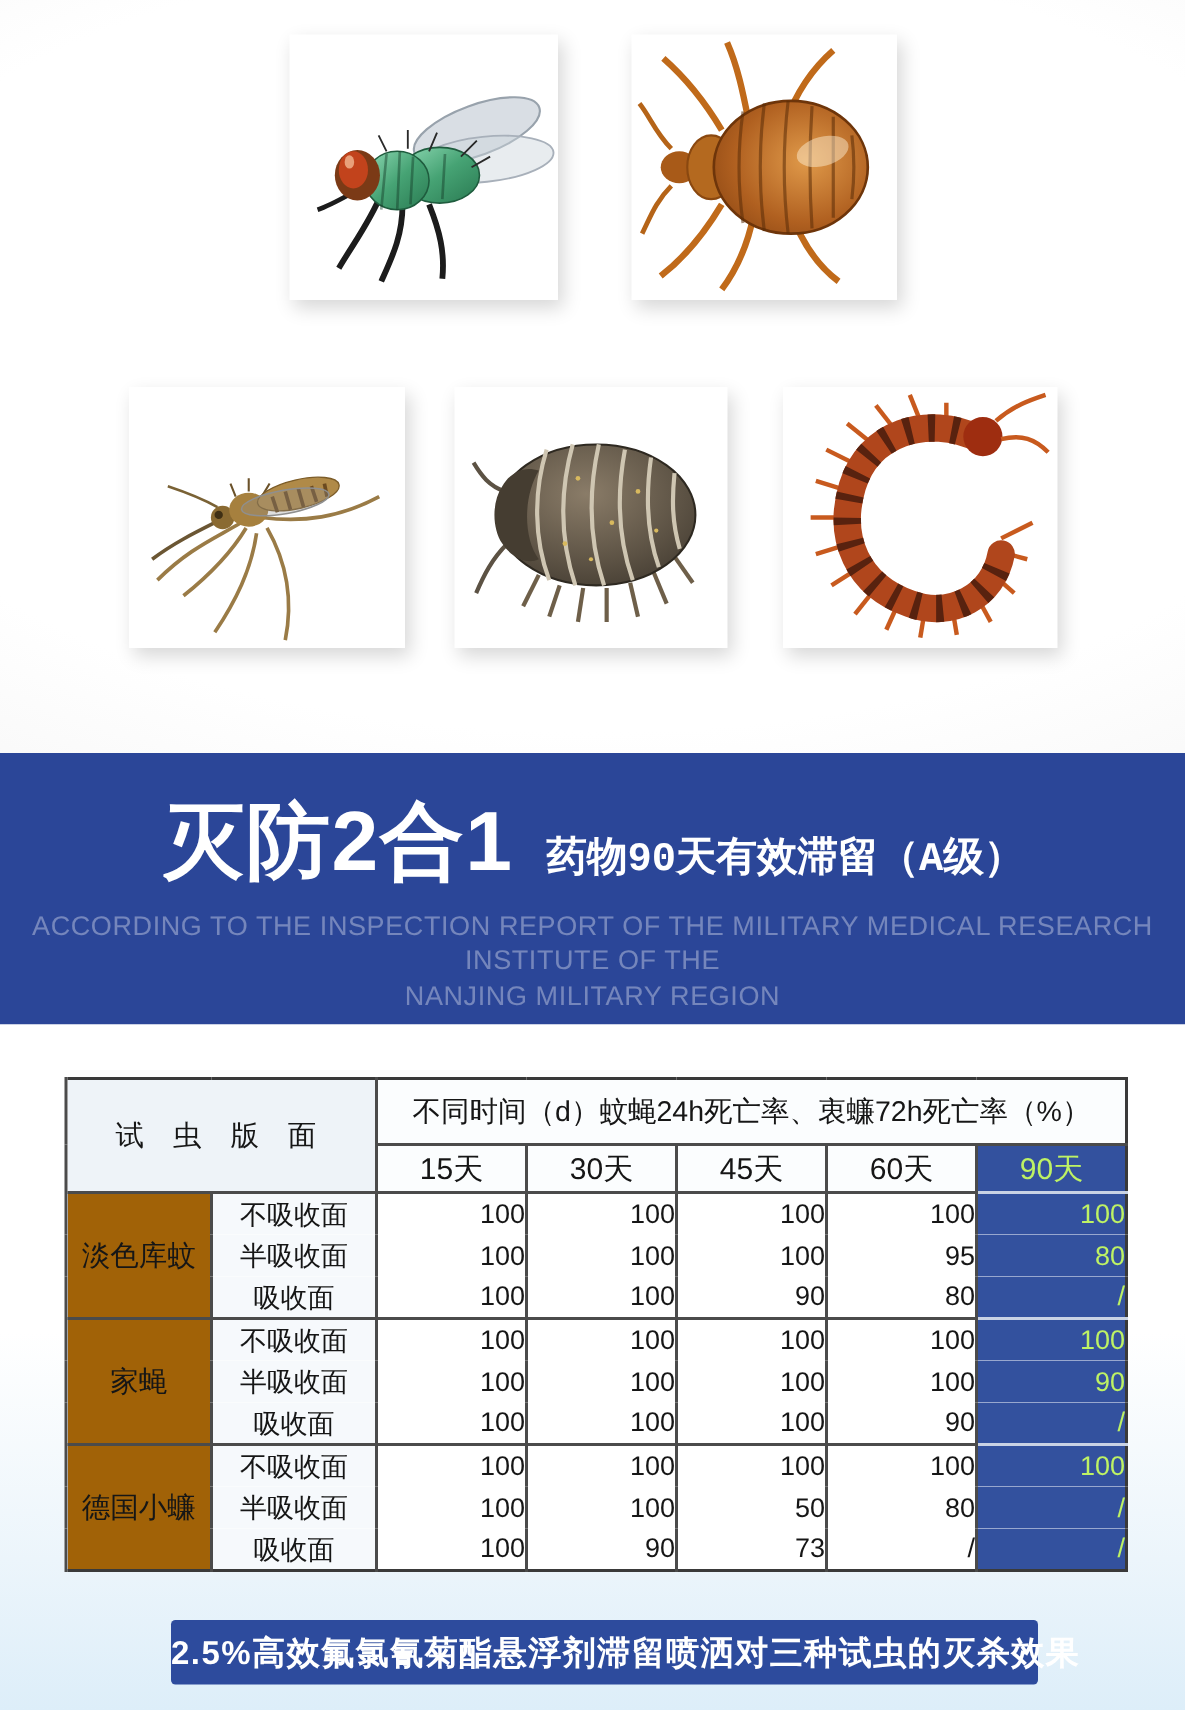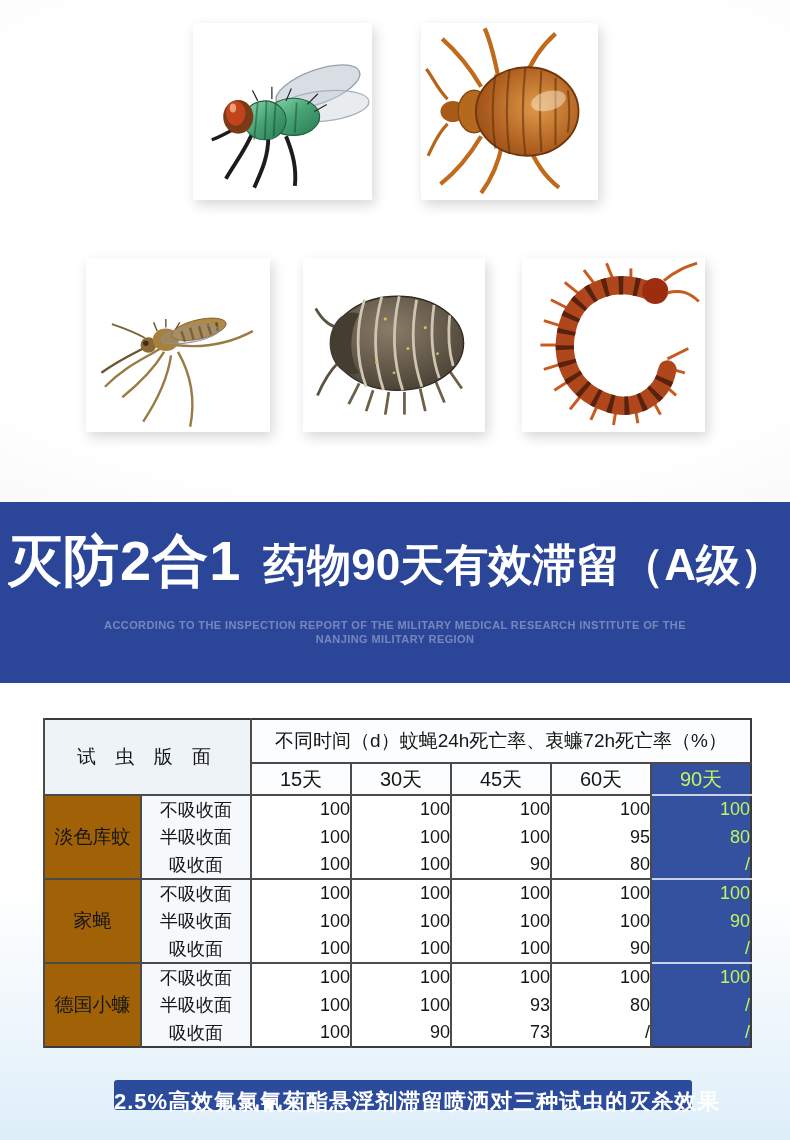--- a/index.html
+++ b/index.html
@@ -26,25 +26,25 @@
   
   .banner{
     position:absolute;left:0;top:502px;width:790px;height:181px;
     background:#2b4698;color:#ffffff;text-align:center;
   }
   .banner-title-row{
     display:flex;justify-content:center;align-items:baseline;gap:22px;
     padding-top:22px;white-space:nowrap;
   }
   .banner-title-bold{font-size:56px;font-weight:bold;letter-spacing:1px;}
-  .banner-title-rest{font-size:44px;font-weight:bold;letter-spacing:0px;}
+  .banner-title-rest{font-size:27px;font-weight:bold;letter-spacing:0px;font-family:Liberation Mono, monospace;}
   .banner-sub{font-size:23px;letter-spacing:2px;margin-top:9px;}
   .banner-en{
-    font-size:11px;font-weight:bold;letter-spacing:0.4px;line-height:1.3;
-    color:rgba(255,255,255,0.35);margin-top:18px;
+    font-size:18px;font-weight:normal;letter-spacing:0.4px;line-height:1.3;
+    color:rgba(255,255,255,0.35);margin-top:6px;
   }
   
   .lower{
     position:absolute;left:0;top:683px;width:790px;height:457px;
     background:linear-gradient(180deg,#ffffff 0%,#ffffff 45%,#ecf5fb 78%,#ddeef9 100%);
   }
   table.mtable{
     position:absolute;left:43px;top:35px;
     border-collapse:collapse;table-layout:fixed;background:#ffffff;
     border:2.5px solid #3a3a3a;
@@ -61,21 +61,21 @@
   td.span-head{background:#fbfdfe;font-size:19px;border-bottom:2px solid #4b4b4b;}
   td.day{background:#fbfdfe;font-size:20px;}
   td.hl{background:#33519e;color:#bef264;}
   tr.gstart td{border-top:2px solid #4b4b4b;margin-top:20px;}
   tr.gstart td.hl{border-top-color:#c9d2e4;}
   td.name{background:#a16207;font-size:19px;}
   td.surf{background:#f6f9fc;font-size:18px;}
   td.val{font-size:18px;background:#ffffff;text-align:right;}
   td.val.hl{background:#33519e;}
   .caption{
-    position:absolute;left:114px;top:397px;width:578px;height:30px;
+    position:absolute;left:114px;top:397px;width:578px;height:43px;
     background:#2d4b9d;border-radius:3px;
     color:#ffffff;font-size:22px;font-weight:bold;letter-spacing:1px;
     text-align:center;line-height:43px;white-space:nowrap;
   }
 </style>
 </head>
 <body>
 
 <div class="page">
 
@@ -321,21 +321,21 @@
           <td class="val">100</td>
           <td class="val">100</td>
           <td class="val">100</td>
           <td class="val">100</td>
           <td class="val hl">100</td>
         </tr>
         <tr class="br">
           <td class="surf">半吸收面</td>
           <td class="val">100</td>
           <td class="val">100</td>
-          <td class="val">93</td>
+          <td class="val">50</td>
           <td class="val">80</td>
           <td class="val hl">/</td>
         </tr>
         <tr class="br">
           <td class="surf">吸收面</td>
           <td class="val">100</td>
           <td class="val">90</td>
           <td class="val">73</td>
           <td class="val">/</td>
           <td class="val hl">/</td>

